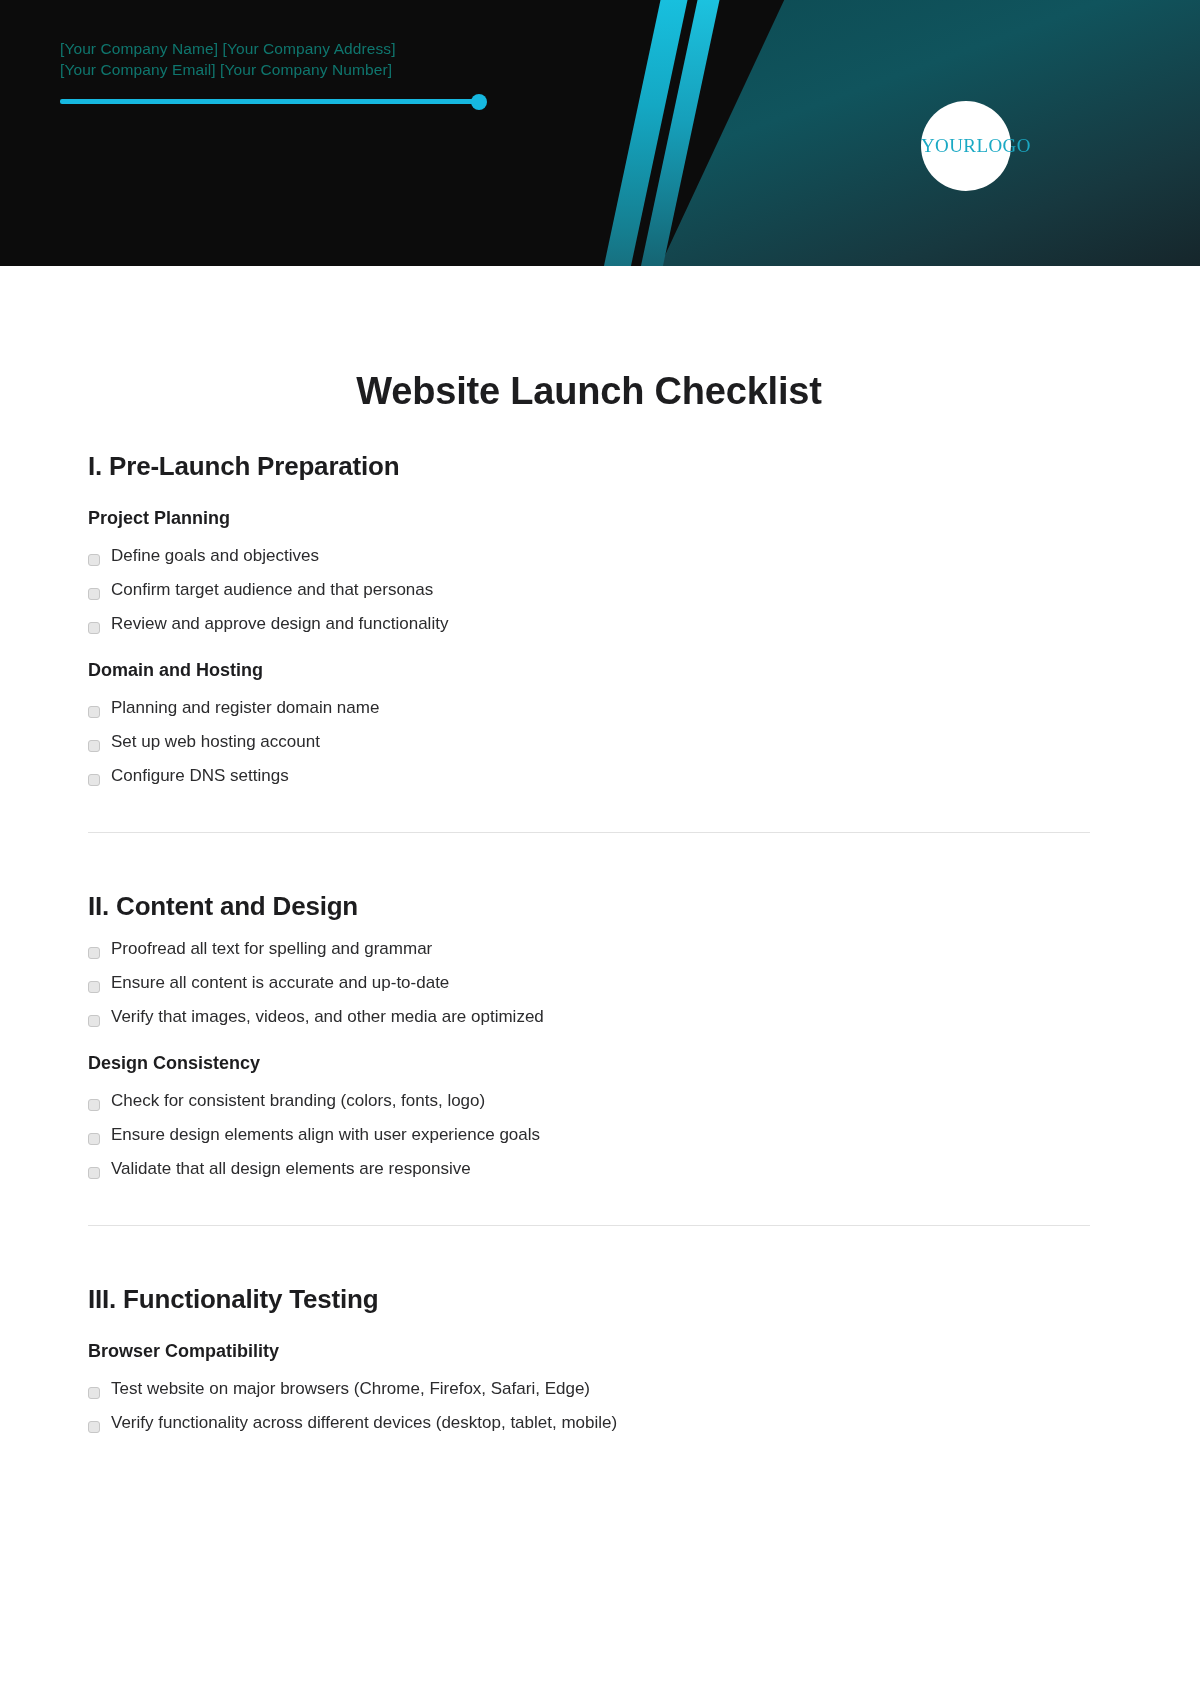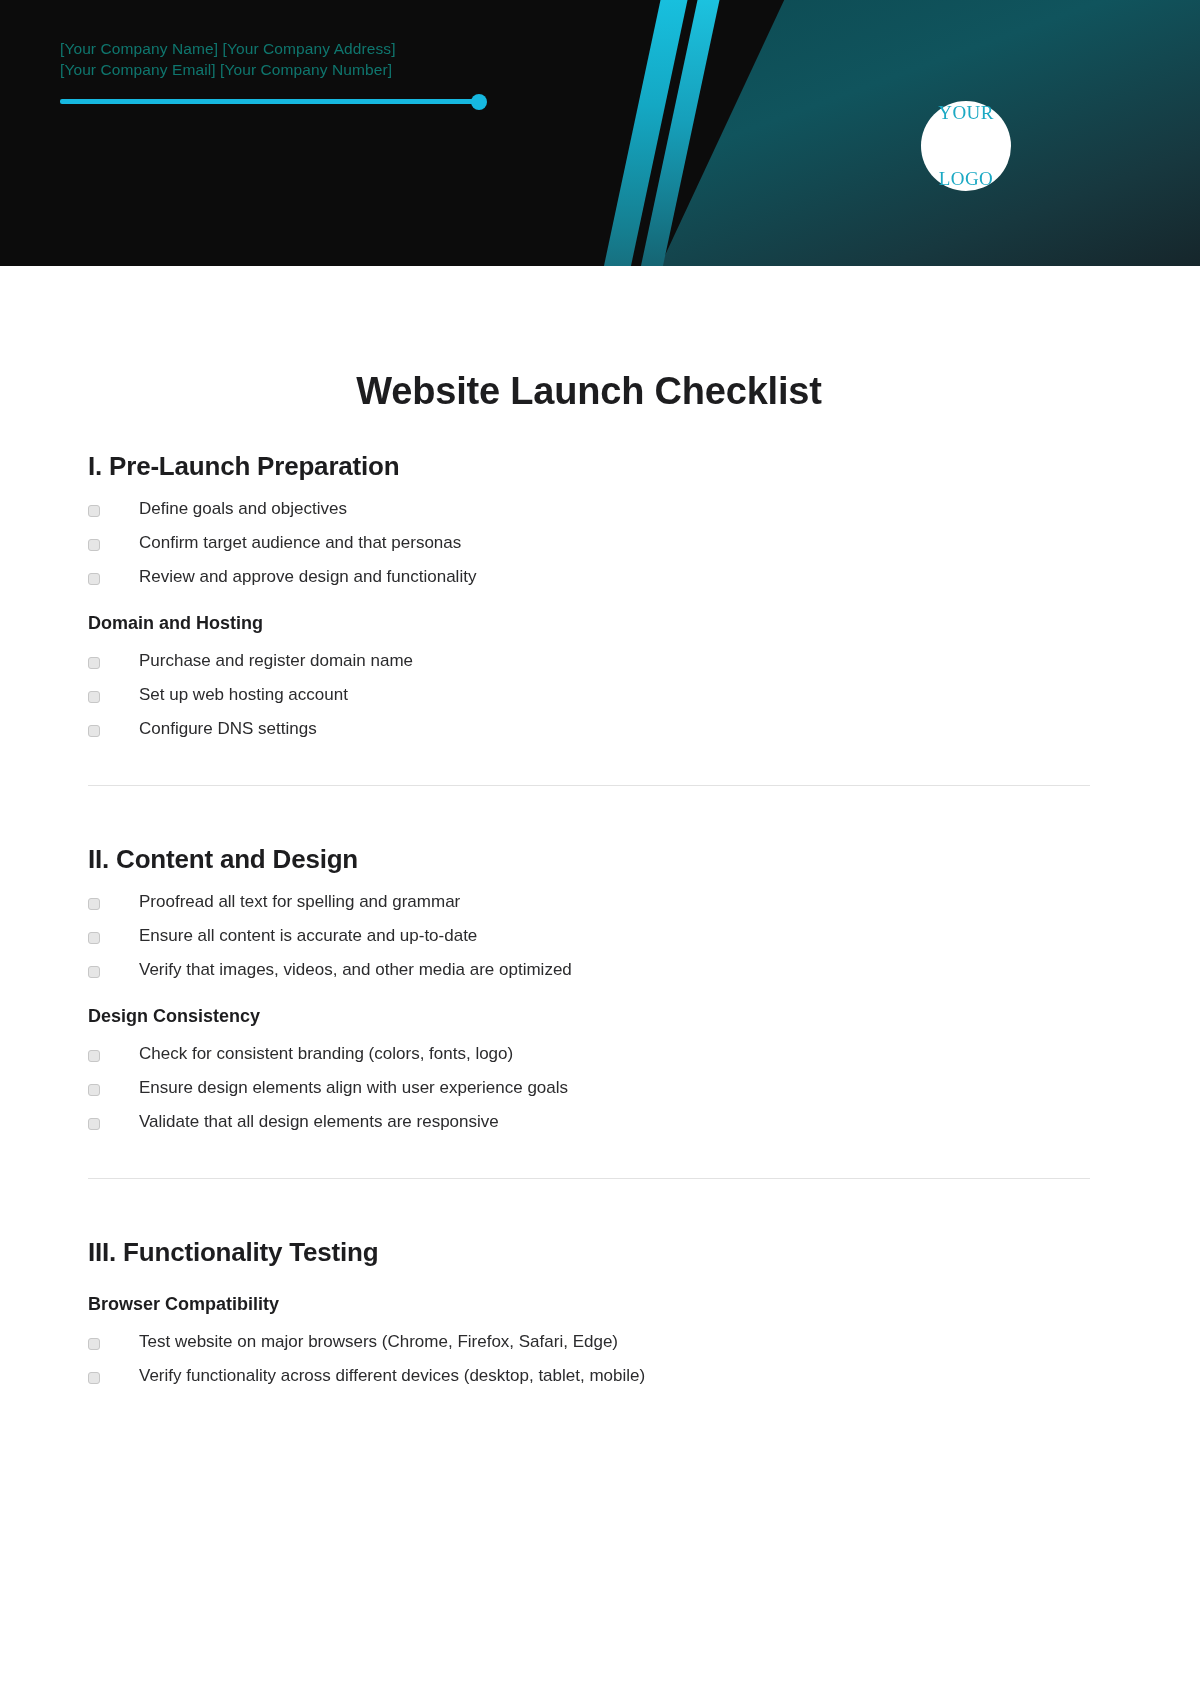--- a/index.html
+++ b/index.html
@@ -90,23 +90,22 @@
   }
   .logo-badge {
     position: absolute;
     left: 921px;
     top: 101px;
     width: 90px;
     height: 90px;
     border-radius: 50%;
     background: #ffffff;
     display: flex;
-    flex-direction: column;
     align-items: center;
-    justify-content: space-between;
+    justify-content: flex-start;
     line-height: 1.28;
   }
   .logo-badge span {
     color: #1ba9c4;
     font-family: "Liberation Serif", serif;
     font-size: 19px;
     letter-spacing: 0.4px;
   }
 
   
@@ -139,23 +138,22 @@
     color: #1d1d1f;
     margin: 26px 0 0 0;
   }
   .check-list {
     margin: 16px 0 0 0;
     padding: 0;
     list-style: none;
   }
   .check-item {
     display: flex;
-    align-items: center;
+    align-items: flex-end;
     margin-bottom: 13px;
-    gap: 28px;
   }
   .check-box {
     flex: 0 0 auto;
     width: 12px;
     height: 12px;
     border-radius: 3px;
     background: #e6e6e6;
     border: 1px solid #c7c7c7;
     box-sizing: border-box;
     margin-top: 4px;
@@ -198,39 +196,40 @@
     <span>LOGO</span>
   </div>
 </div>
 
 <div class="doc">
   <h1 class="doc-title">Website Launch Checklist</h1>
 
   <div id="sections-root">
       <div class="section">
         <h2 class="section-heading">I. Pre-Launch Preparation</h2>
+        <h3 class="group-heading">Project Planning</h3>
         <ul class="check-list">
           <li class="check-item">
             <span class="check-box"></span>
             <span class="check-label">Define goals and objectives</span>
           </li>
           <li class="check-item">
             <span class="check-box"></span>
             <span class="check-label">Confirm target audience and that personas</span>
           </li>
           <li class="check-item">
             <span class="check-box"></span>
             <span class="check-label">Review and approve design and functionality</span>
           </li>
         </ul>
         <h3 class="group-heading">Domain and Hosting</h3>
         <ul class="check-list">
           <li class="check-item">
             <span class="check-box"></span>
-            <span class="check-label">Purchase and register domain name</span>
+            <span class="check-label">Planning and register domain name</span>
           </li>
           <li class="check-item">
             <span class="check-box"></span>
             <span class="check-label">Set up web hosting account</span>
           </li>
           <li class="check-item">
             <span class="check-box"></span>
             <span class="check-label">Configure DNS settings</span>
           </li>
         </ul>

